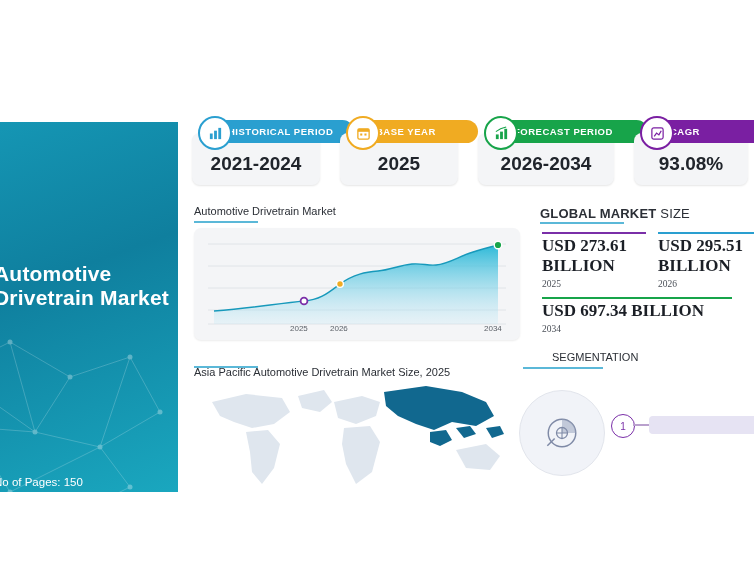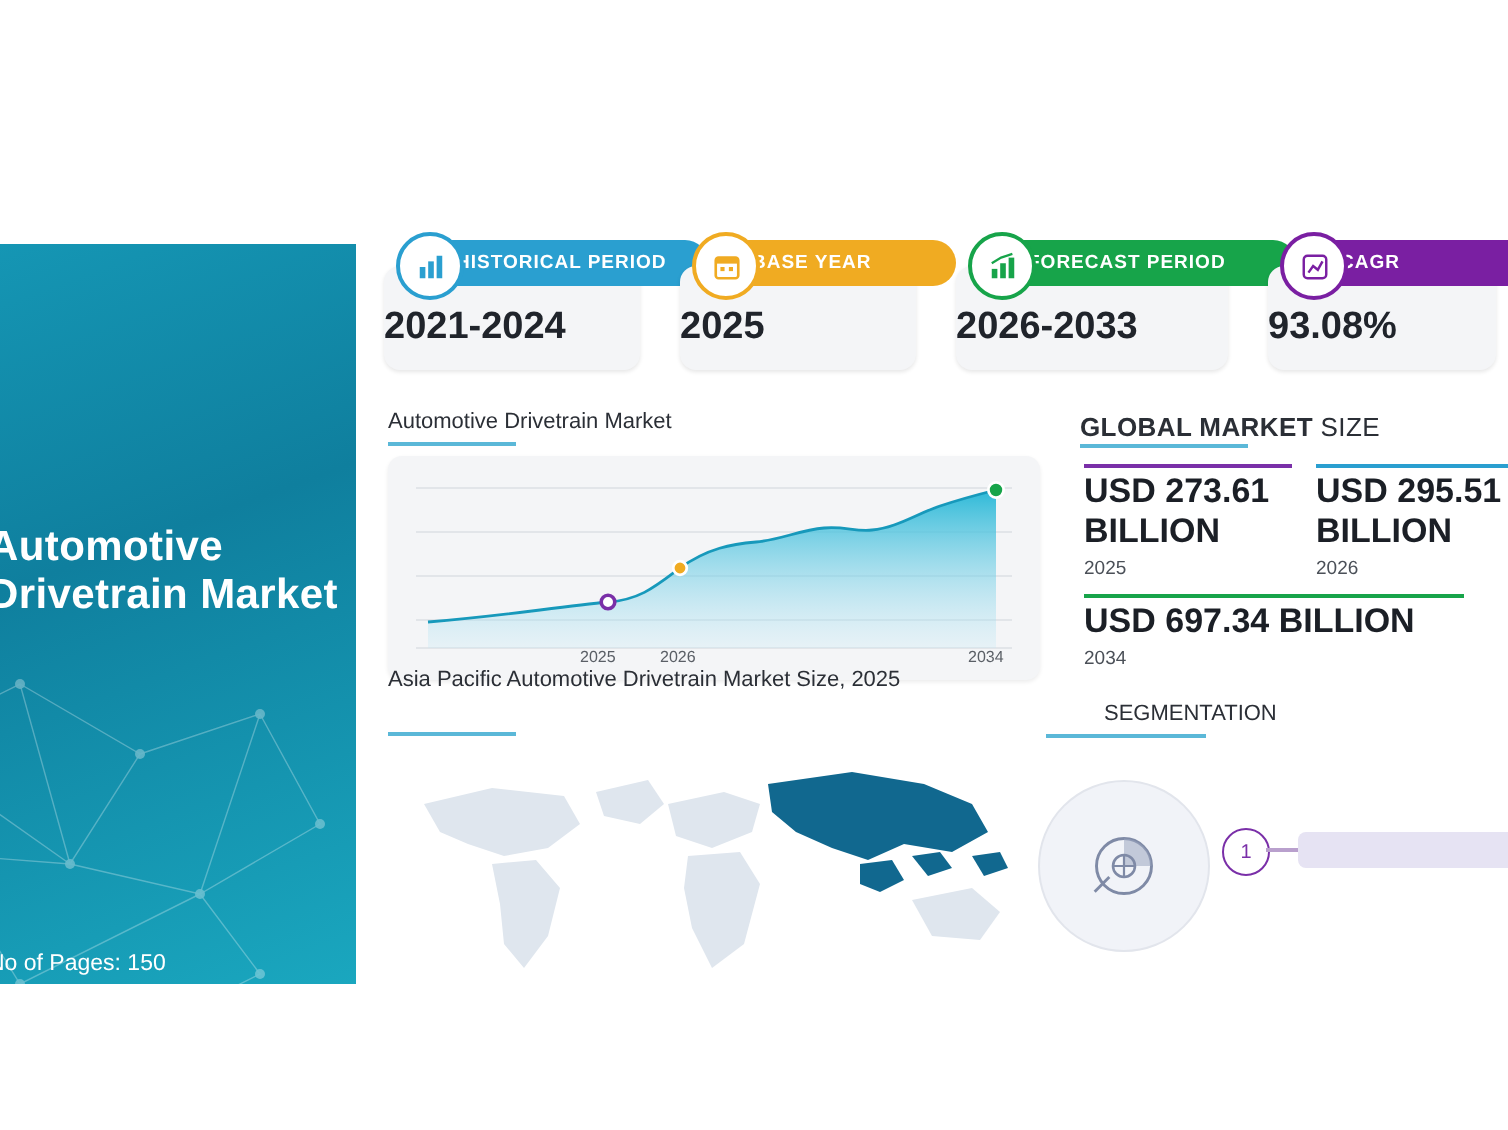--- a/index.html
+++ b/index.html
@@ -28,21 +28,21 @@
     position:absolute;left:-6px;top:352px;width:180px;color:#ffffff;font-size:11.5px;line-height:16px;
   }
 
   
   .kpi{
     position:absolute;top:133px;height:52px;
     background:#f4f5f7;border-radius:8px;
     box-shadow:0 1px 2px rgba(0,0,0,.10);
   }
   .kpi .val{
-    position:absolute;left:0;right:0;top:20px;
+    position:absolute;left:0;right:0;top:20px;text-align:center;
     font-size:19px;font-weight:bold;color:#20242b;
   }
   .pill{
     position:absolute;top:-13px;height:23px;border-radius:12px;
     display:flex;align-items:center;padding-left:28px;padding-right:12px;
     color:#fff;font-size:9.5px;font-weight:bold;letter-spacing:.5px;white-space:nowrap;
   }
   .pill .circ{
     position:absolute;left:-2px;top:-4px;width:30px;height:30px;border-radius:50%;
     background:#fff;border:2.5px solid #ccc;display:flex;align-items:center;justify-content:center;
@@ -83,30 +83,30 @@
   
   .gms-title{
     position:absolute;left:540px;top:206px;font-size:13px;color:#2b2f36;letter-spacing:.2px;
   }
   .gms-underline{position:absolute;left:540px;top:222px;width:84px;height:2px;background:#5bb8d8;}
   .figline{position:absolute;height:2px;}
   #fig1line{left:542px;top:232px;width:104px;background:#7a2fa8;}
   #fig2line{left:658px;top:232px;width:96px;background:#2a9fd0;}
   #fig3line{left:542px;top:297px;width:190px;background:#17a44a;}
 
-  .fig{position:absolute;}
+  .fig{position:absolute;font-family:Liberation Serif, serif;}
   .fig .big{font-size:17px;font-weight:bold;color:#1b1f26;line-height:20px;}
   .fig .yr{font-size:9.5px;color:#4b5058;margin-top:3px;}
   #fig1{left:542px;top:236px;width:112px;}
   #fig2{left:658px;top:236px;width:100px;}
   #fig3{left:542px;top:301px;width:200px;}
   #fig3 .big{white-space:nowrap;}
 
   
-  .map-label{position:absolute;left:194px;top:334px;font-size:11px;color:#2b2f36;}
+  .map-label{position:absolute;left:194px;top:366px;font-size:11px;color:#2b2f36;}
   .map-underline{position:absolute;left:194px;top:366px;width:64px;height:2px;background:#5bb8d8;}
   .map-wrap{position:absolute;left:194px;top:372px;width:330px;height:120px;}
   .map-callout{
     position:absolute;left:352px;top:396px;
     background:#ffffff;border:1px solid #b9bec6;border-radius:14px;
     padding:5px 12px;font-size:10.5px;font-weight:bold;color:#1b1f26;
     box-shadow:0 1px 3px rgba(0,0,0,.18);white-space:nowrap;
   }
 
   
@@ -201,21 +201,21 @@
       <span class="circ">
         <svg width="15" height="15" viewBox="0 0 16 16">
           <rect x="2" y="9" width="3" height="5" fill="#17a44a"></rect>
           <rect x="6.5" y="6" width="3" height="8" fill="#17a44a"></rect>
           <rect x="11" y="3" width="3" height="11" fill="#17a44a"></rect>
           <path d="M2 6 L7 3 L13 1" stroke="#17a44a" stroke-width="1.2" fill="none"></path>
         </svg>
       </span>
       <span>FORECAST PERIOD</span>
     </div>
-    <div class="val">2026-2033</div>
+    <div class="val">2026-2034</div>
   </div>
 
   <div class="kpi" id="kpi4">
     <div class="pill" id="pill4">
       <span class="circ">
         <svg width="15" height="15" viewBox="0 0 16 16">
           <rect x="2" y="2" width="12" height="12" rx="2" fill="none" stroke="#7a1fa2" stroke-width="1.3"></rect>
           <path d="M4.5 11 L7 7.5 L9.5 9.5 L12 5" stroke="#7a1fa2" stroke-width="1.3" fill="none"></path>
         </svg>
       </span>

